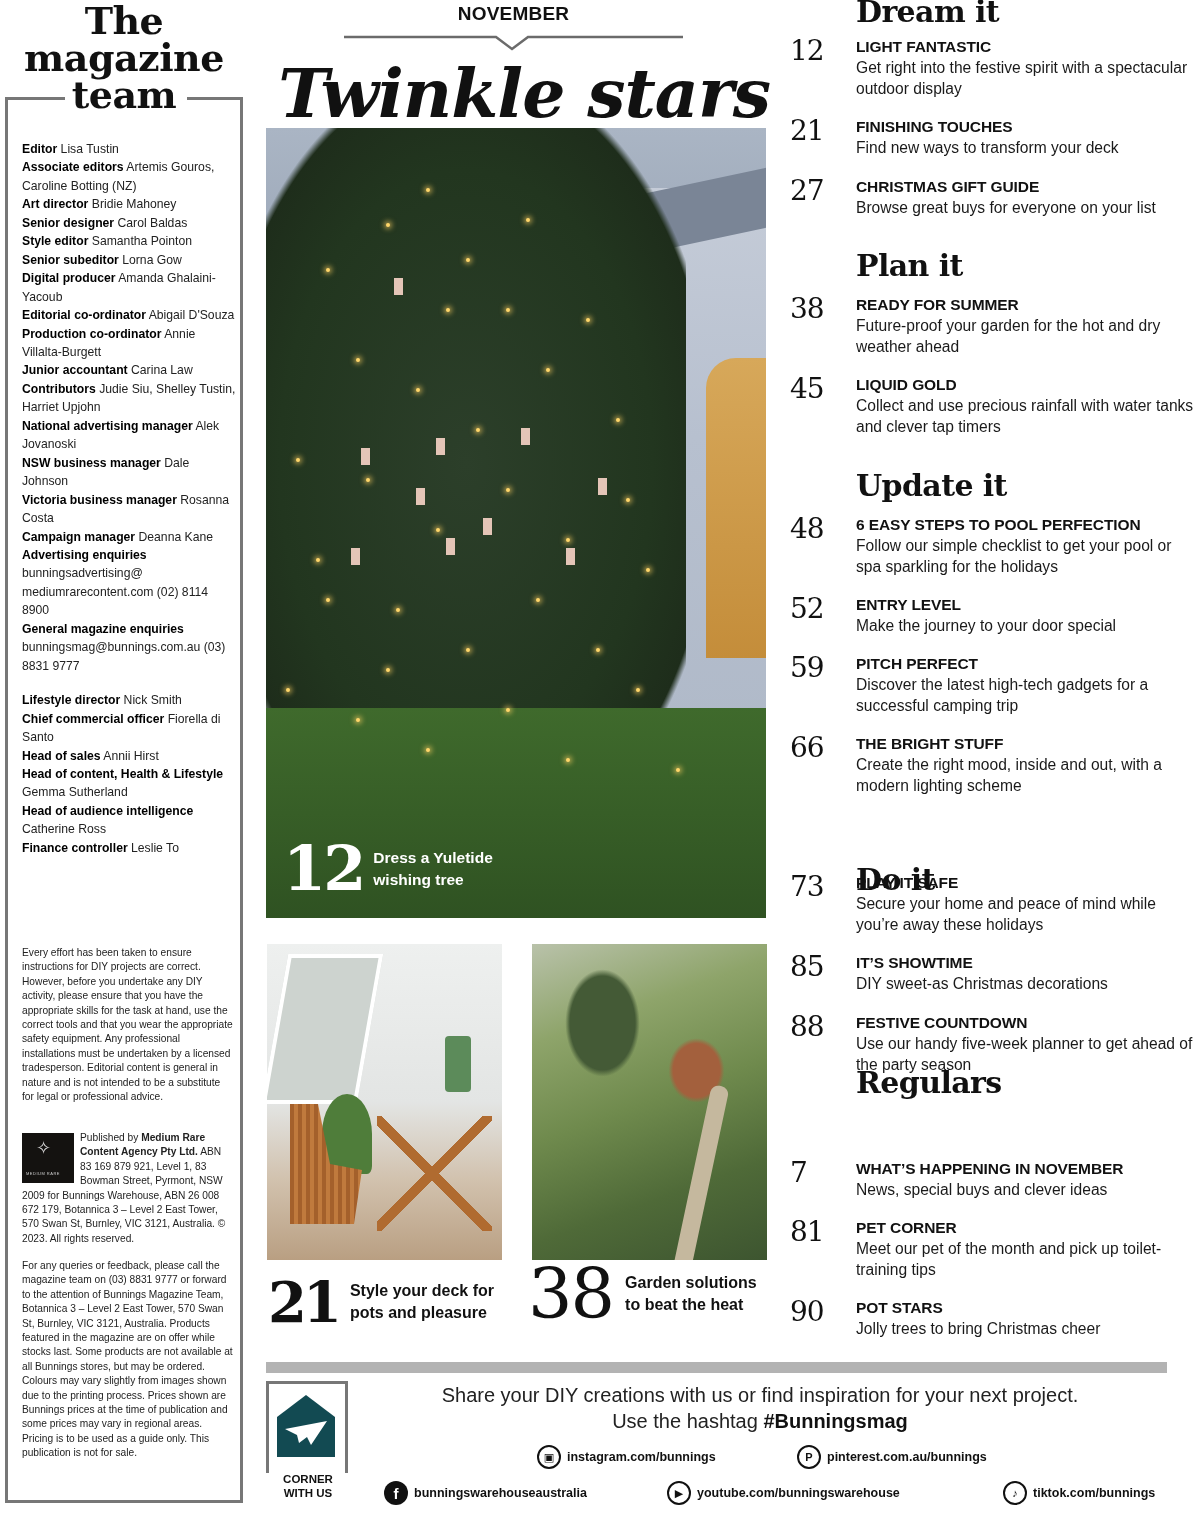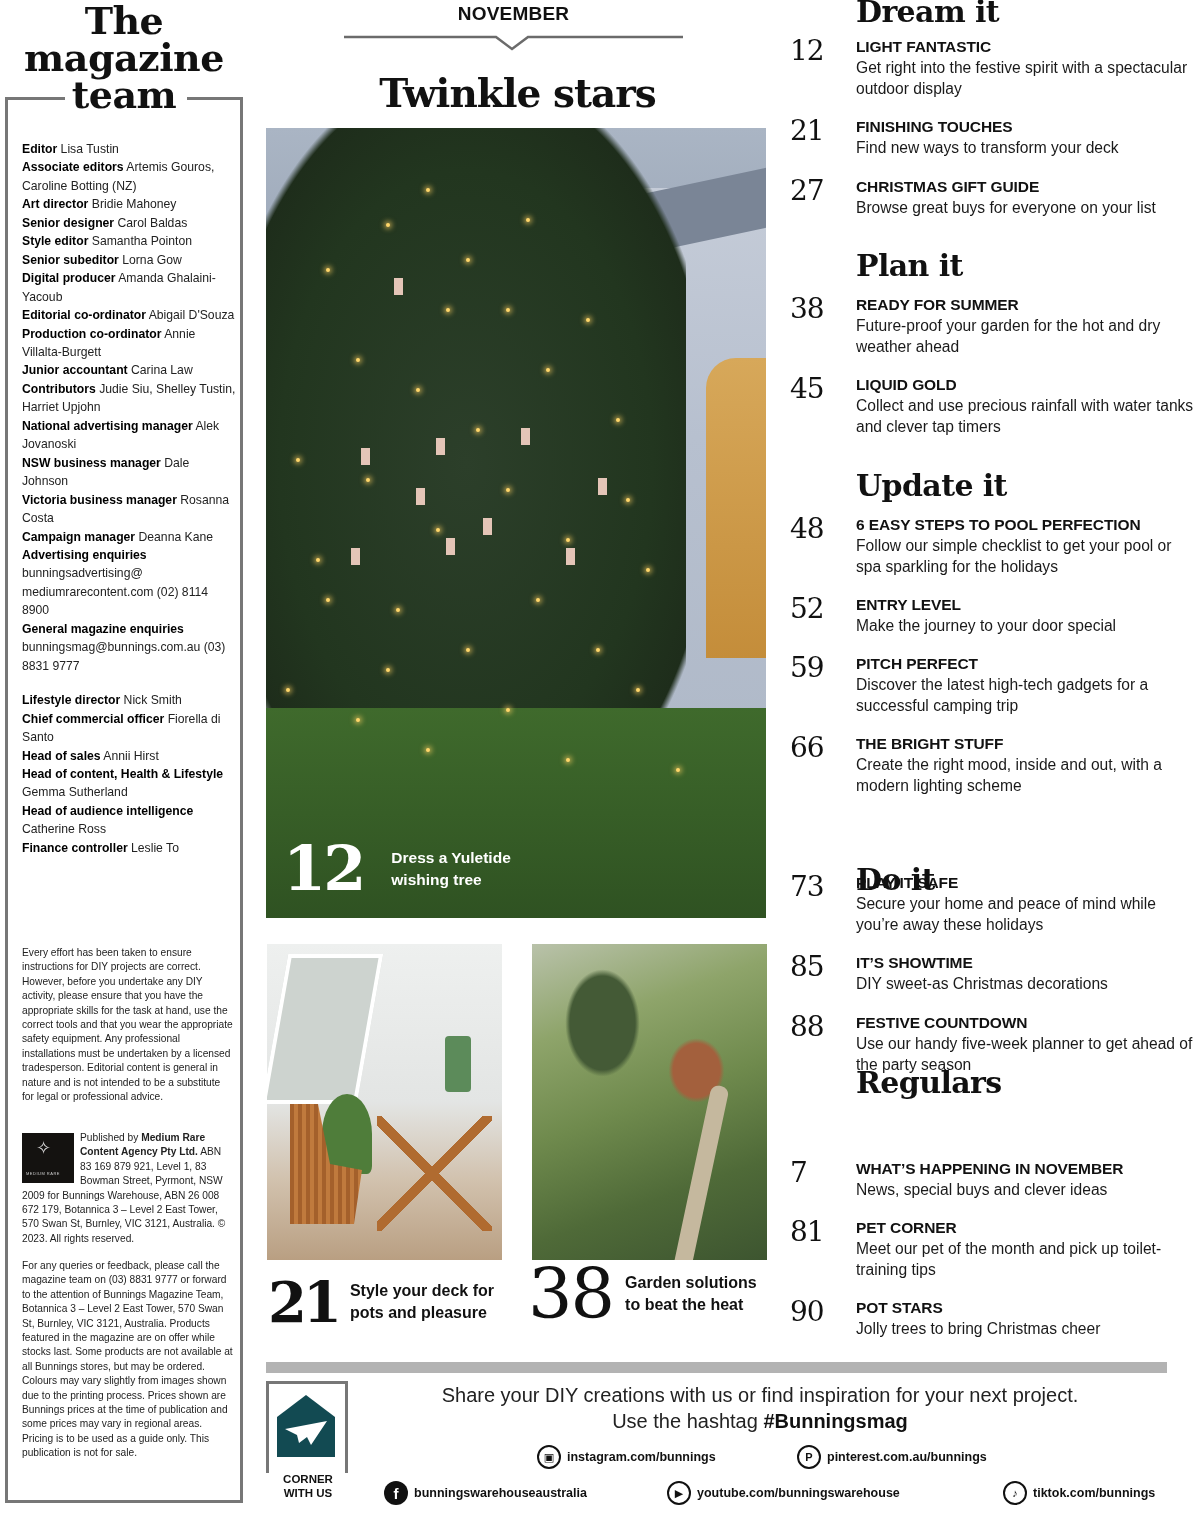--- a/index.html
+++ b/index.html
@@ -24,34 +24,34 @@
   .disclaimer { position: absolute; left: 22px; top: 946px; width: 212px; font-size: 10.2px; line-height: 14.4px; color: #222; }
   .publisher { position: absolute; left: 22px; top: 1131px; width: 212px; font-size: 10.2px; line-height: 14.4px; color: #222; }
   .pub-logo { float: left; width: 52px; height: 50px; background: #141210; margin: 2px 6px 0 0; position: relative; }
   .pub-logo .mark { position: absolute; left: 14px; top: 8px; color: #ddd; font-size: 18px; font-weight: bold; }
   .pub-logo .txt { position: absolute; left: 4px; top: 34px; font-size: 4px; color: #ccc; letter-spacing: 0.5px; }
   .queries { position: absolute; left: 22px; top: 1259px; width: 212px; font-size: 10.2px; line-height: 14.4px; color: #222; }
 
   
   .month { position: absolute; left: 345px; top: 3px; width: 337px; text-align: center; font-weight: 900; font-size: 19px; letter-spacing: 0.2px; }
   .month-rule { position: absolute; left: 344px; top: 34px; width: 339px; height: 20px; }
-  .main-title { position: absolute; left: 265px; top: 58px; width: 505px; text-align: center; font-family: "DejaVu Serif", serif; font-weight: bold; font-size: 39px; letter-spacing: -1px; line-height: 70px; }
+  .main-title { position: absolute; left: 265px; top: 58px; width: 505px; text-align: right; font-family: "DejaVu Serif", serif; font-weight: bold; font-size: 68px; letter-spacing: -1px; line-height: 70px; font-style: italic; }
 
   .hero { position: absolute; left: 266px; top: 128px; width: 500px; height: 790px; overflow: hidden;
     background: linear-gradient(180deg, #aab5c4 0%, #9aa6b7 20%, #8e99aa 35%, #6f7a72 70%, #3e5a2d 85%, #35562a 100%); }
   .hero .house { position: absolute; left: 350px; top: 60px; width: 150px; height: 620px; background: linear-gradient(180deg, #c5ccd8 0%, #b7c0cf 40%, #aeb8c7 100%); }
   .hero .roof { position: absolute; left: 300px; top: 60px; width: 210px; height: 60px; background: #7a8596; transform: skewY(-12deg); }
   .hero .window { position: absolute; left: 440px; top: 230px; width: 60px; height: 300px; background: linear-gradient(180deg, #d7a85a, #c48d3a); border-radius: 30px 0 0 0; }
   .hero .tree { position: absolute; left: -20px; top: -10px; width: 440px; height: 690px; background: radial-gradient(ellipse at 50% 50%, #2c3f2a 0%, #22361f 60%, #1e2d1b 80%, transparent 82%); }
   .hero .lawn { position: absolute; left: 0; top: 580px; width: 500px; height: 210px; background: linear-gradient(180deg, #3f6a2c, #2f5222); }
   .hero .light { position: absolute; width: 4px; height: 4px; border-radius: 50%; background: #ffd66a; box-shadow: 0 0 5px 2px rgba(255,210,100,.6); }
   .hero .tag { position: absolute; width: 9px; height: 17px; background: #e4c5b7; }
   .hero-caption { position: absolute; left: 283px; top: 838px; display: flex; align-items: center; color: #fff; }
   .hero-caption .num { font-family: "DejaVu Serif", serif; font-weight: bold; font-size: 62px; line-height: 62px; letter-spacing: -3px; }
-  .hero-caption .txt { margin-left: 28px; font-weight: bold; font-size: 15.5px; line-height: 22px; }
+  .hero-caption .txt { margin-left: 10px; font-weight: bold; font-size: 15.5px; line-height: 22px; }
 
   .photo-deck { position: absolute; left: 267px; top: 944px; width: 235px; height: 316px; overflow: hidden;
     background: linear-gradient(180deg, #eef0ef 0%, #e3e5e4 50%, #d1c1ad 75%, #b99f82 100%); }
   .photo-deck .win { position: absolute; left: 8px; top: 10px; width: 95px; height: 150px; border: 4px solid #fff; background: #cdd3cf; transform: skewX(-10deg); }
   .photo-deck .chair { position: absolute; left: 15px; top: 160px; width: 80px; height: 120px; background: repeating-linear-gradient(90deg, #a4602b 0 4px, #c07a3d 4px 8px); clip-path: polygon(10% 0,45% 0,60% 50%,100% 55%,90% 100%,10% 100%); }
   .photo-deck .table { position: absolute; left: 110px; top: 172px; width: 115px; height: 115px; background: linear-gradient(135deg, transparent 46%, #b06b30 46%, #b06b30 52%, transparent 52%), linear-gradient(45deg, transparent 46%, #b06b30 46%, #b06b30 52%, transparent 52%); }
   .photo-deck .plant { position: absolute; left: 55px; top: 150px; width: 50px; height: 80px; background: #4f7d3a; border-radius: 50% 50% 10% 10%; }
   .photo-deck .cactus { position: absolute; left: 178px; top: 92px; width: 26px; height: 56px; background: #5c8b5a; border-radius: 4px; }
   .photo-garden { position: absolute; left: 532px; top: 944px; width: 235px; height: 316px; overflow: hidden;
     background: radial-gradient(ellipse at 70% 40%, #a3603d 0 10%, transparent 12%), radial-gradient(ellipse at 30% 25%, #445a36 0 14%, transparent 16%),

